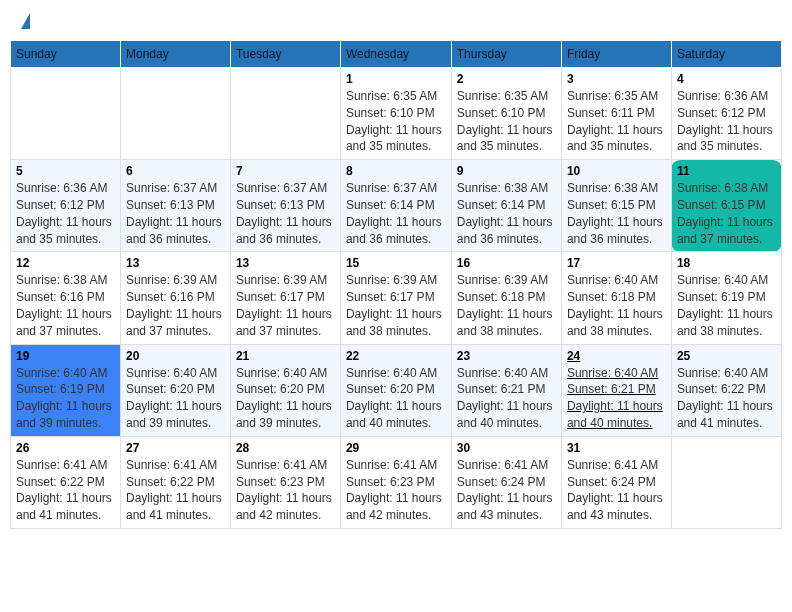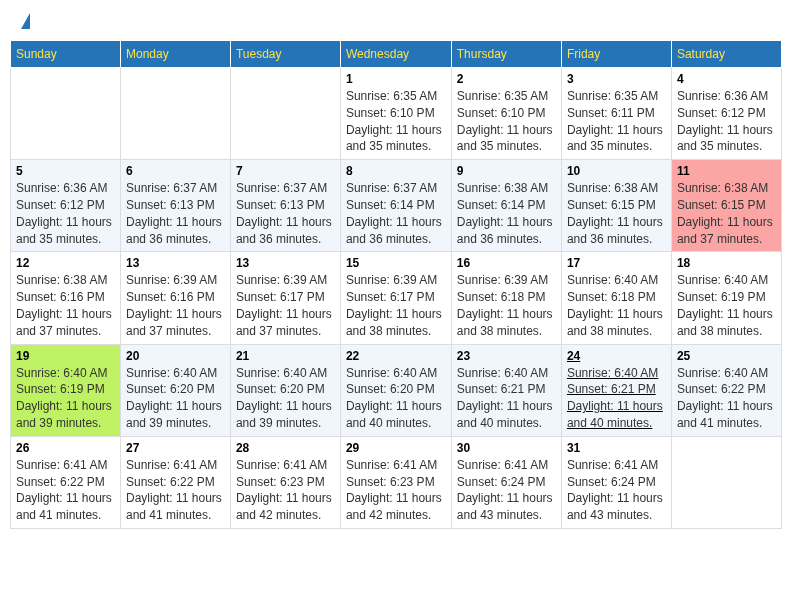--- a/index.html
+++ b/index.html
@@ -34,21 +34,21 @@
       font-size: 14px;
       color: #333;
     }
     .calendar {
       width: 100%;
       border-collapse: collapse;
       font-size: 11px;
     }
     .calendar th {
       background-color: #2574b8;
-      color: #fde047;
+      color: #0f172a;
       text-align: left;
       padding: 6px 5px;
       font-size: 12px;
       font-weight: normal;
       border: 1px solid #fff;
     }
     .calendar td {
       vertical-align: top;
       padding: 4px 5px;
       border: 1px solid #ddd;
@@ -161,21 +161,21 @@
           <div class="day-info">Sunrise: 6:38 AM
 Sunset: 6:14 PM
 Daylight: 11 hours and 36 minutes.</div>
         </td>
         <td style="background-color: rgb(240, 246, 252);">
           <span class="day-number">10</span>
           <div class="day-info">Sunrise: 6:38 AM
 Sunset: 6:15 PM
 Daylight: 11 hours and 36 minutes.</div>
         </td>
-        <td style="background-color: #fca5a5;">
+        <td style="background-color: #14b8a6; border-radius: 9px;">
           <span class="day-number">11</span>
           <div class="day-info">Sunrise: 6:38 AM
 Sunset: 6:15 PM
 Daylight: 11 hours and 37 minutes.</div>
         </td>
       </tr>
       <tr>
         <td>
           <span class="day-number">12</span>
           <div class="day-info">Sunrise: 6:38 AM
@@ -213,21 +213,21 @@
 Daylight: 11 hours and 38 minutes.</div>
         </td>
         <td>
           <span class="day-number">18</span>
           <div class="day-info">Sunrise: 6:40 AM
 Sunset: 6:19 PM
 Daylight: 11 hours and 38 minutes.</div>
         </td>
       </tr>
       <tr>
-        <td style="background-color: #bef264; margin-left: 8px;">
+        <td style="background-color: #3b82f6; margin-left: 8px;">
           <span class="day-number">19</span>
           <div class="day-info">Sunrise: 6:40 AM
 Sunset: 6:19 PM
 Daylight: 11 hours and 39 minutes.</div>
         </td>
         <td style="background-color: rgb(240, 246, 252);">
           <span class="day-number">20</span>
           <div class="day-info">Sunrise: 6:40 AM
 Sunset: 6:20 PM
 Daylight: 11 hours and 39 minutes.</div>

